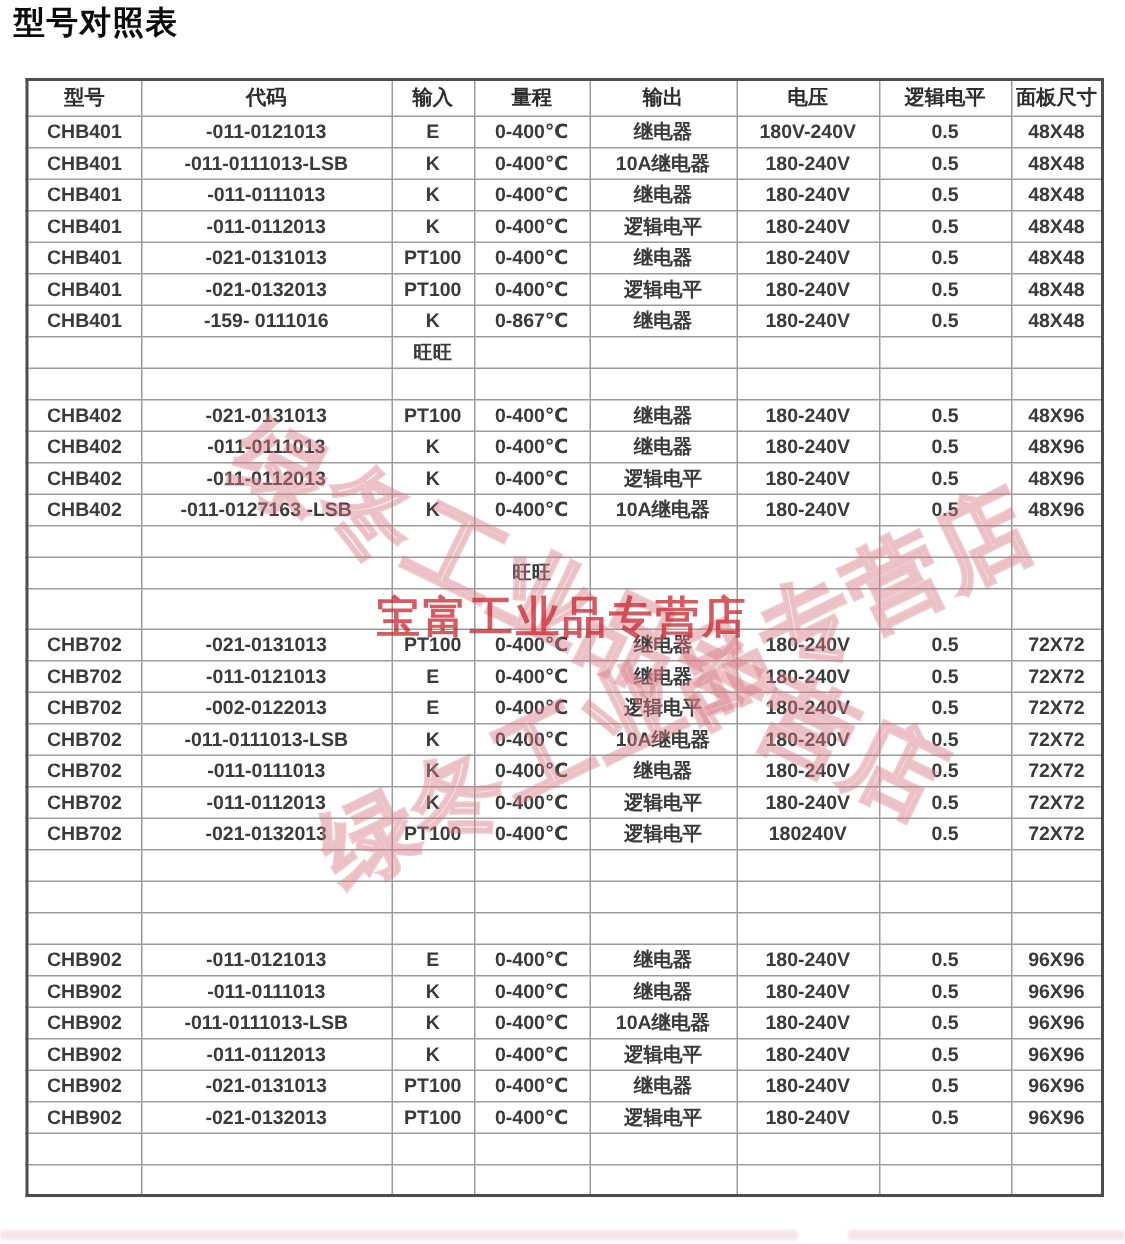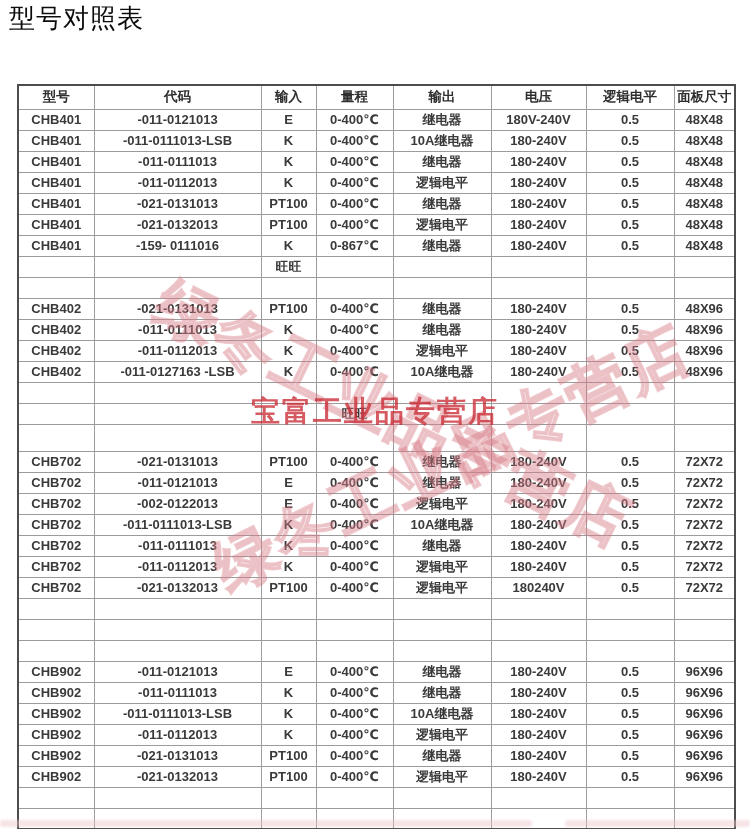--- a/index.html
+++ b/index.html
@@ -3,28 +3,27 @@
 <meta charset="utf-8">
 <style>
   html,body { margin:0; padding:0; }
   body {
     width:750px; height:829px; position:relative; overflow:hidden;
     background:#ffffff;
     font-family:"Liberation Sans","DejaVu Sans",sans-serif;
   }
   .page-title {
     position:absolute; left:9px; top:1px;
-    font-size:26px; font-weight:normal; color:#0c0c0c; letter-spacing:1px;
+    font-size:21px; font-weight:bold; color:#0c0c0c; letter-spacing:1px;
   }
   table.model-table {
     position:absolute; left:17px; top:52px; width:717px;
     border-collapse:collapse; table-layout:fixed;
     border:2px solid #4d4d4d;
     background:transparent;
-    margin-top:32px;
   }
   .model-table th, .model-table td {
     border:1px solid #9b9b9b;
     text-align:center; vertical-align:middle;
     padding:0 1px; margin:0;
     font-size:13px; color:#3a3a3a;
     white-space:nowrap; overflow:hidden;
   }
   .model-table thead tr { height:24px; }
   .model-table th { font-weight:bold; color:#2e2e2e; font-size:13.5px; }

